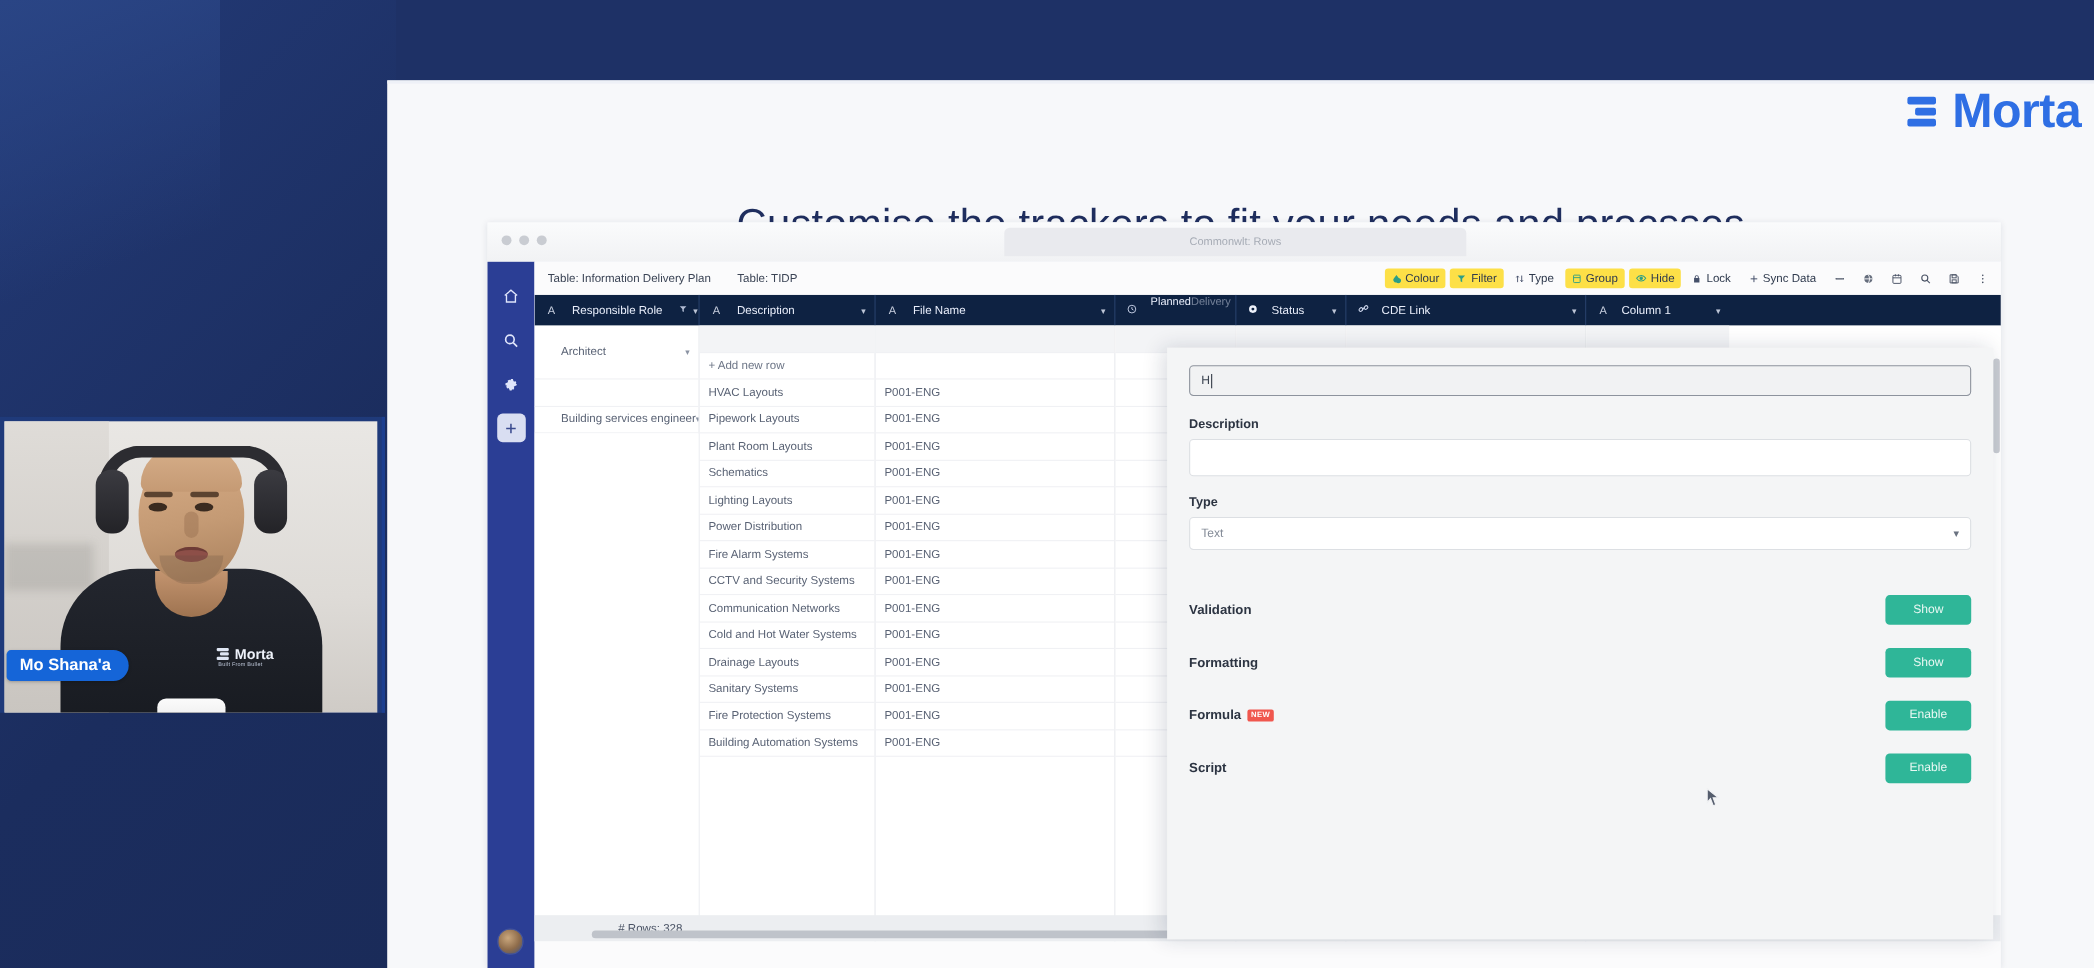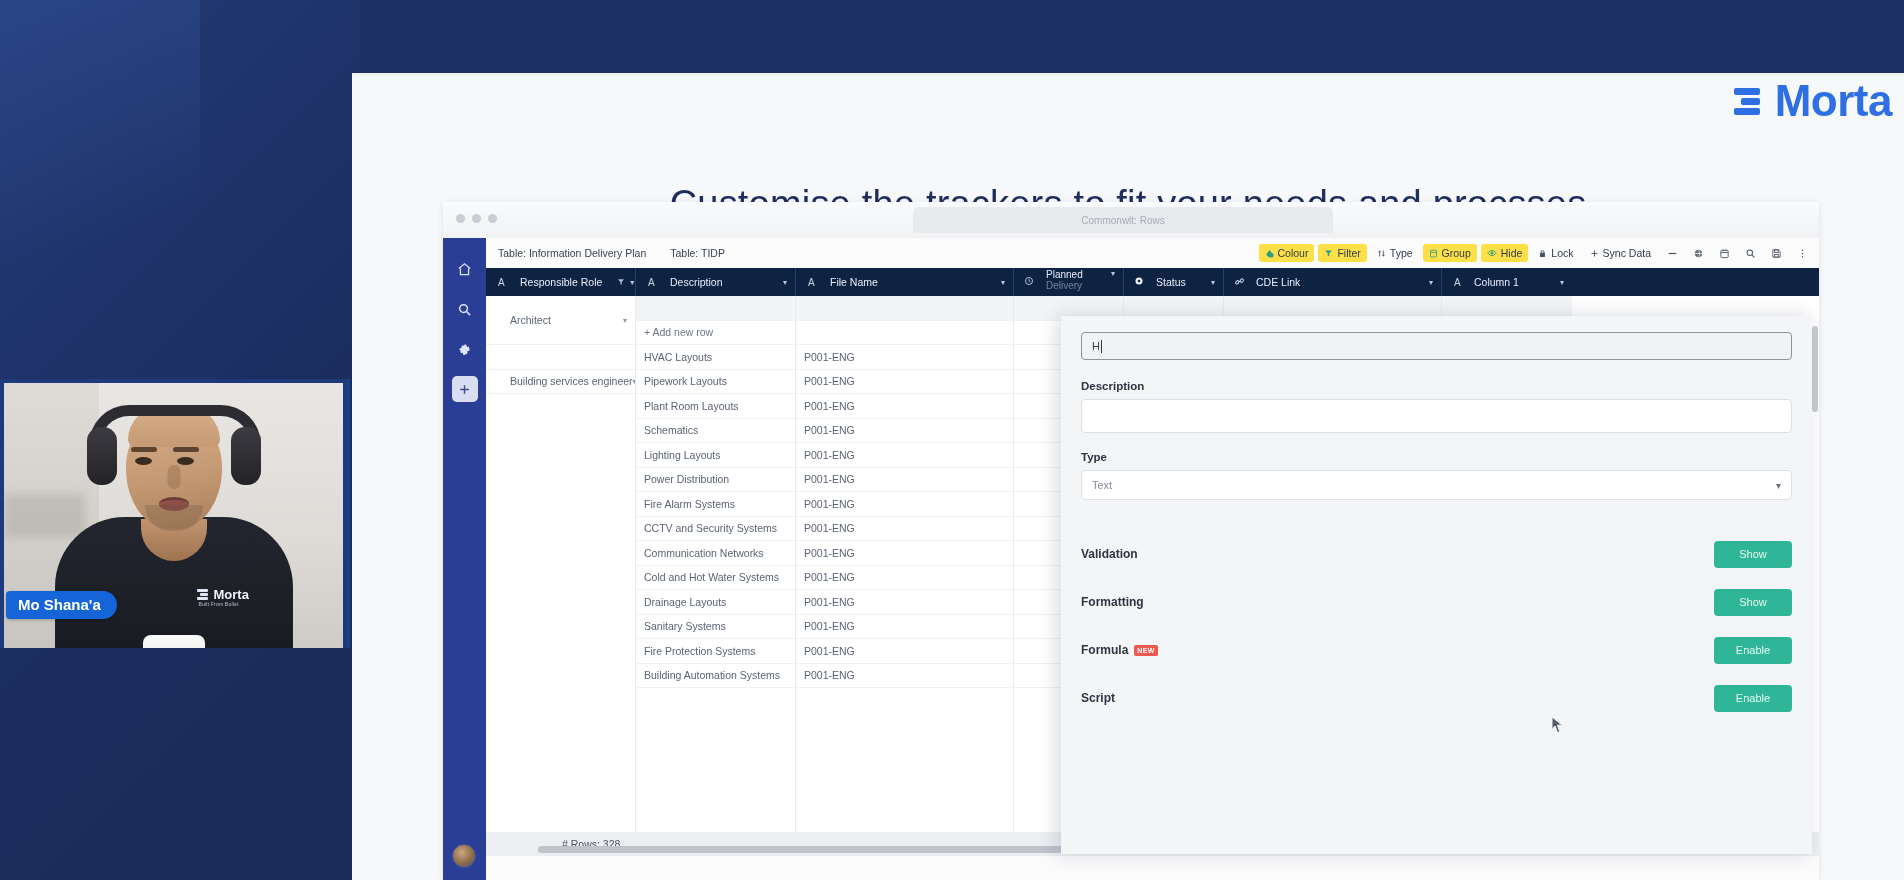--- a/index.html
+++ b/index.html
@@ -153,21 +153,21 @@
   .gh {
     position: relative; display: flex; align-items: center; gap: 5px;
     padding: 0 8px; font-size: 10.5px;
     border-right: 1px solid #27406b; overflow: hidden; white-space: nowrap;
   }
   .gh .type { opacity: .85; font-size: 10px; }
   .gh .lbl { flex: 0 0 auto; }
   .gh .caret { margin-left: auto; opacity: .8; font-size: 8px; }
   .gh .funnel { opacity: .85; }
   .gh.two-line { align-items: flex-start; padding-top: 2px; line-height: 1.05; }
-  .gh.two-line .stack { display: flex; flex-direction: column; }
+  .gh.two-line .stack { display: flex; flex-direction: row; }
 
   #grid-body { position: relative; display: flex; height: calc(100% - 28px); background: #fff; }
   .col { border-right: 1px solid #e8eaee; height: 100%; position: relative; }
   .cell {
     height: 24.5px; display: flex; align-items: center;
     padding: 0 8px; font-size: 10.5px; color: #5a6375;
     border-bottom: 1px solid #f0f1f4;
     white-space: nowrap; overflow: hidden;
   }
   .cell.tall { height: 49px; }

